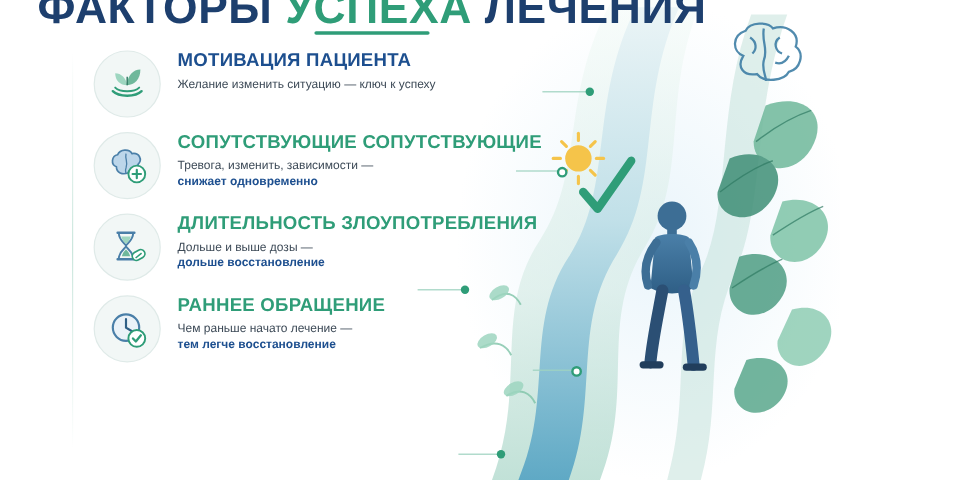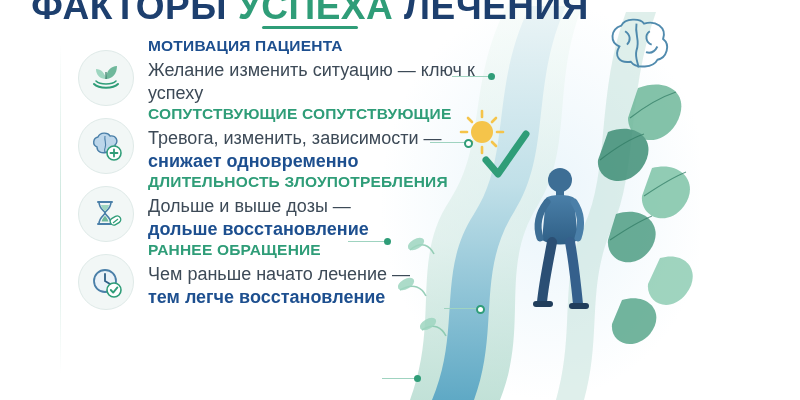--- a/index.html
+++ b/index.html
@@ -67,21 +67,21 @@
     left: 78px;
     top: 40px;
     width: 420px;
     z-index: 4;
   }
   .item {
     position: relative;
     height: 66px;
     margin-bottom: 2px;
     display: flex;
-    align-items: flex-end;
+    align-items: flex-start;
   }
   .icon-badge {
     position: relative;
     flex: 0 0 auto;
     width: 54px;
     height: 54px;
     border-radius: 50%;
     background: #f2f7f6;
     border: 1px solid #dfeae8;
     display: flex;
@@ -96,21 +96,21 @@
   .item-title {
     font-size: 15.5px;
     font-weight: bold;
     letter-spacing: 0.2px;
     line-height: 1.15;
   }
   .t-blue { color: #1d4f8f; }
   .t-green { color: #2f9d78; }
   .item-desc {
     margin-top: 4px;
-    font-size: 18px;
+    font-size: 10px;
     color: #3d4a57;
     line-height: 1.32;
     max-width: 330px;
   }
   .item-desc b { color: #1d4f8f; font-weight: bold; }
 
   
   .connector {
     position: absolute;
     height: 1px;

